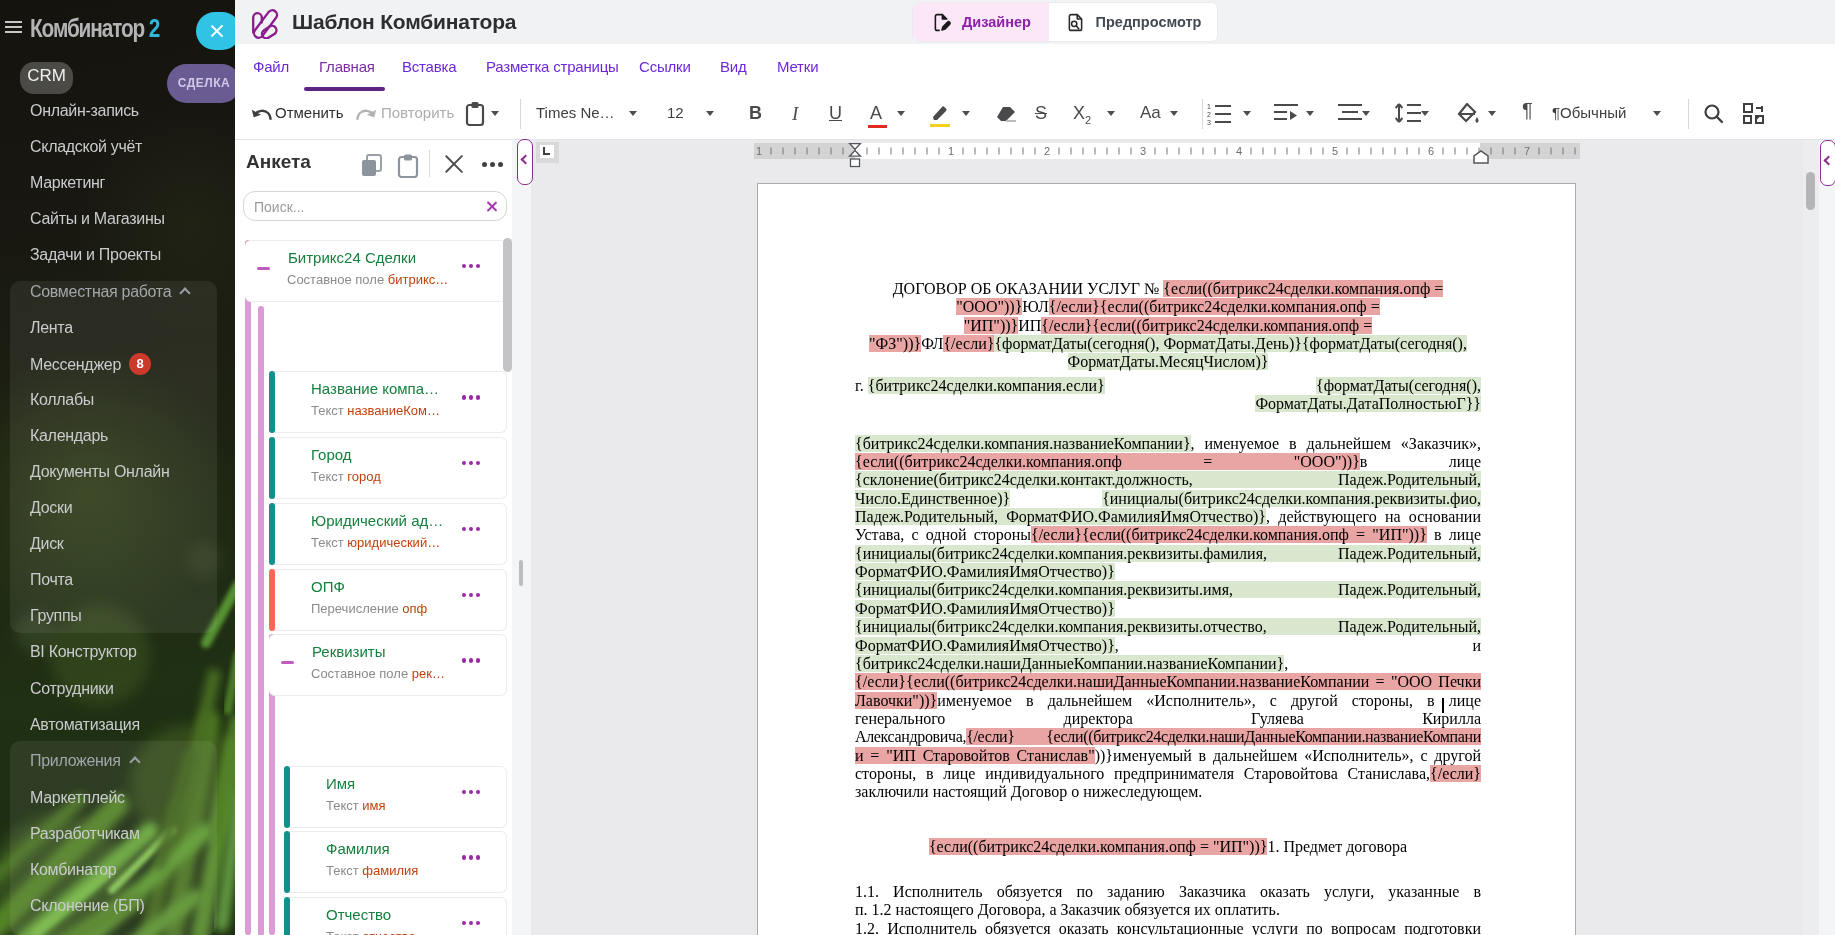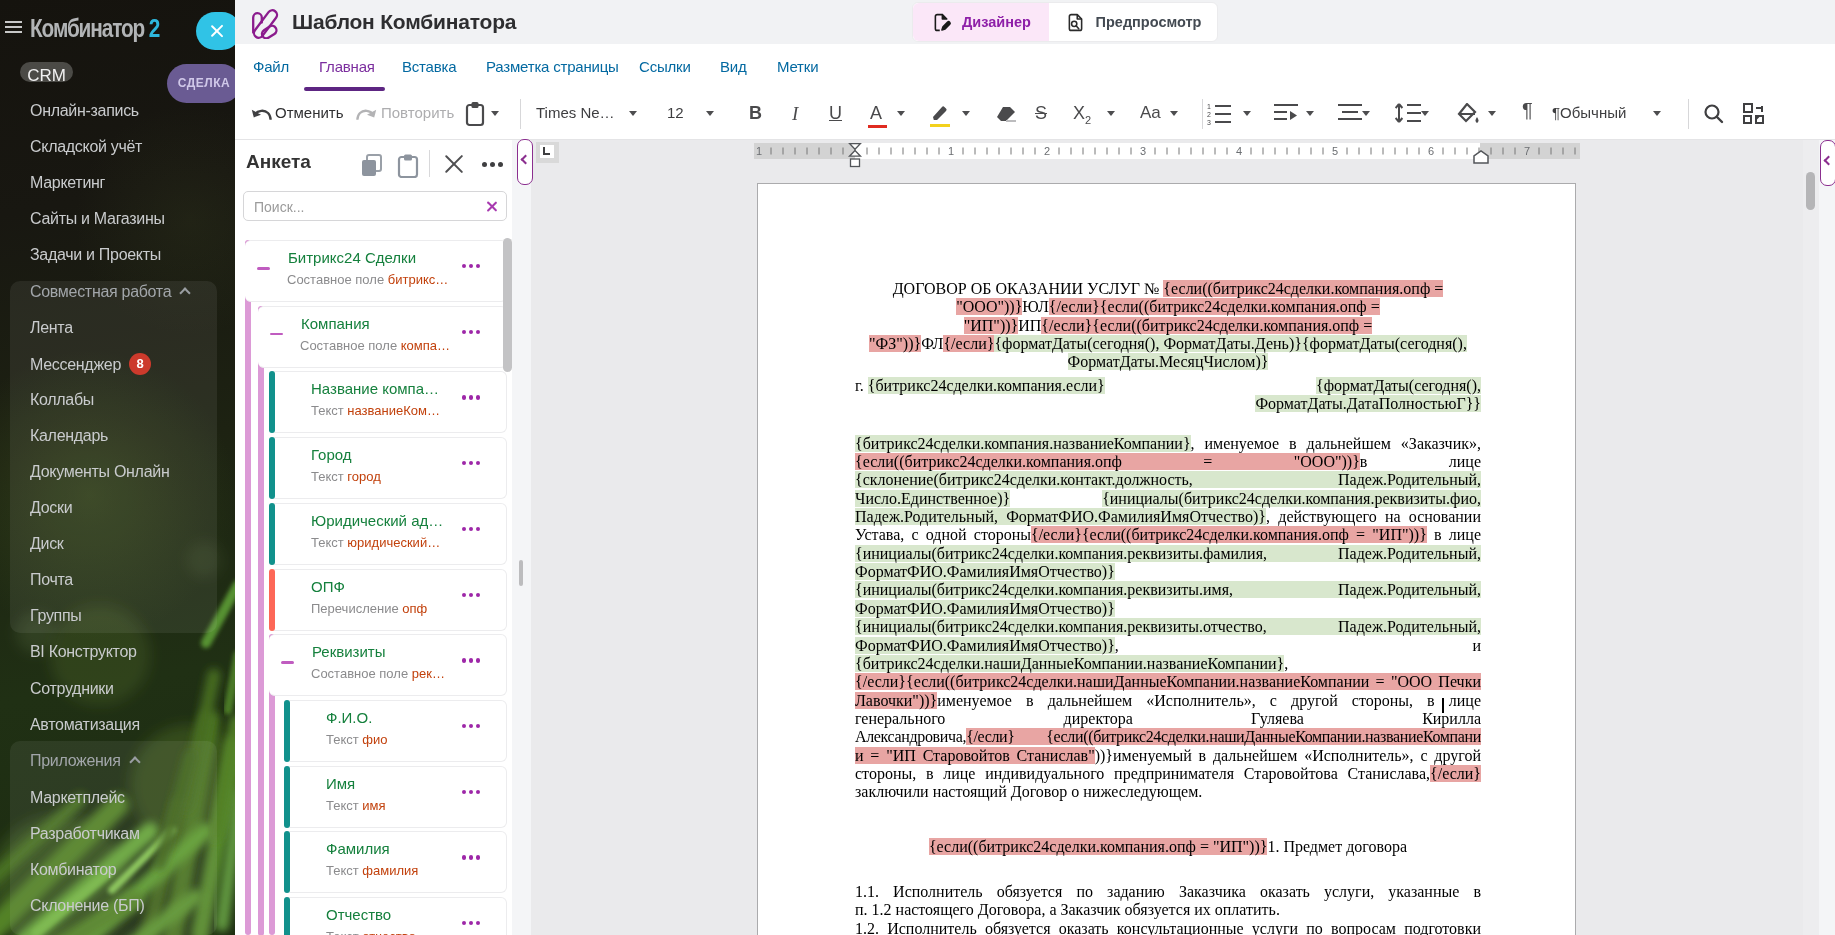--- a/index.html
+++ b/index.html
@@ -18,53 +18,53 @@
  min-width:22px;height:22px;line-height:22px;text-align:center;vertical-align:2px;margin-left:8px;}
 .caret-up{display:inline-block;width:8px;height:8px;border-left:2px solid #9a9ea2;border-top:2px solid #9a9ea2;
  transform:rotate(45deg);vertical-align:0px;margin-left:10px;}
 #burger div{width:17px;height:2px;background:#c7c7c7;margin-bottom:3px;}
 #brand{position:absolute;left:30px;top:13px;font-size:26px;font-weight:bold;color:#b2b4b6;letter-spacing:-1.4px;transform:scaleX(0.8);transform-origin:left;}
 #brand b2{color:#2eb7dc;}
 #cyanpill{position:absolute;left:196px;top:12px;width:45px;height:38px;border-radius:19px;background:#30c3e6;}
 #cyanpill .x{position:absolute;left:12px;top:10px;width:18px;height:18px;}
 #cyanpill .x:before,#cyanpill .x:after{content:"";position:absolute;left:8px;top:1px;width:2.4px;height:16px;background:#fff;border-radius:2px;}
 #cyanpill .x:before{transform:rotate(45deg);} #cyanpill .x:after{transform:rotate(-45deg);}
-#crmpill{position:absolute;left:20px;top:62px;width:53px;height:20px;border-radius:14px;background:rgba(214,214,214,.28);
+#crmpill{position:absolute;left:20px;top:62px;width:53px;height:32px;border-radius:14px;background:rgba(214,214,214,.28);
  color:#f2f2f2;font-size:17px;text-align:center;line-height:28px;}
 #dealpill{position:absolute;left:167px;top:64px;width:74px;height:39px;border-radius:20px;background:#6a5b93;
  color:#d0c8e9;font-size:12px;font-weight:bold;letter-spacing:.5px;text-align:center;line-height:39px;}
 
 #header{position:absolute;left:235px;top:0;right:0;height:44px;background:#f1f2f4;}
 #htitle{position:absolute;left:57px;top:10px;font-size:21px;font-weight:600;color:#2e2e30;letter-spacing:-0.2px;}
 #modes{position:absolute;left:677px;top:2px;height:40px;border-radius:6px;background:#fff;border:1px solid #ebebed;display:flex;}
 #modes .m1{width:136px;background:#fbe7f8;border-radius:6px 0 0 6px;color:#8e1fa8;}
 #modes .m2{width:168px;color:#434a52;}
 #modes .mi{height:38px;display:flex;align-items:center;justify-content:center;font-size:14.5px;font-weight:600;gap:10px;}
 
 #tabs{position:absolute;left:235px;top:44px;right:0;height:47px;background:#fff;}
-.tab{position:absolute;top:14px;font-size:15px;color:#0369a1;letter-spacing:-0.2px;}
+.tab{position:absolute;top:14px;font-size:15px;color:#6d28d9;letter-spacing:-0.2px;}
 #tabs .active{color:#7b2d9e;}
 #tabunderline{position:absolute;left:69px;top:43px;width:81px;height:3.5px;background:#5d2582;border-radius:2px;}
 
 #toolbar{position:absolute;left:235px;top:91px;right:0;height:49px;background:#fff;border-bottom:1px solid #e4e4e6;}
 .ti{position:absolute;color:#3e3e40;font-size:15px;}
 .sep{position:absolute;top:8px;width:1px;height:30px;background:#d7d7d9;}
 .car{position:absolute;width:0;height:0;border-left:4.5px solid transparent;border-right:4.5px solid transparent;border-top:5px solid #4d4d4f;}
 .tbt{position:absolute;top:12px;font-size:17px;color:#4a4a4c;}
 
 #panel{position:absolute;left:235px;top:140px;width:277px;bottom:0;background:#fff;}
 #lgut{position:absolute;left:512px;top:140px;width:19px;bottom:0;background:#f4f5f7;}
 #docarea{position:absolute;left:531px;top:140px;width:1272px;bottom:0;background:#eaeaec;}
 #dsb{position:absolute;left:1803px;top:140px;width:16px;bottom:0;background:#ededef;}
 #rgut{position:absolute;left:1819px;top:140px;width:16px;bottom:0;background:#f4f5f7;}
 .collbtn{position:absolute;width:16px;height:46px;background:#fff;border:1.5px solid #8b2f8f;border-radius:7px;z-index:30;}
 .collbtn span{position:absolute;left:4px;top:16px;width:7px;height:7px;border-left:2px solid #8b2f8f;border-bottom:2px solid #8b2f8f;transform:rotate(45deg);}
 
 #ptitle{position:absolute;left:11px;top:11px;font-size:19px;font-weight:bold;color:#333;}
-#psearch{position:absolute;left:8px;top:51px;width:264px;height:30px;border:1px solid #d6d6d8;border-radius:5px;}
+#psearch{position:absolute;left:8px;top:51px;width:264px;height:30px;border:1px solid #d6d6d8;border-radius:12px;}
 #psearch .ph{position:absolute;left:10px;top:7px;font-size:14px;color:#9b9b9b;}
 #psearch .px{position:absolute;right:8px;top:8px;width:13px;height:13px;}
 #psearch .px:before,#psearch .px:after{content:"";position:absolute;left:6px;top:0;width:1.8px;height:13px;background:#a83ab0;border-radius:2px;}
 #psearch .px:before{transform:rotate(45deg);}#psearch .px:after{transform:rotate(-45deg);}
 .vline{position:absolute;width:6px;border-radius:3px;background:#dc9ad6;}
 .card{position:absolute;background:#fff;border:1px solid #ececee;border-left:none;border-radius:6px;height:62px;right:5px;}
 .cbar{position:absolute;left:0;top:-1px;width:6px;height:62px;border-radius:3px;}
 .ct{position:absolute;left:42px;top:8px;font-size:15px;color:#15803d;white-space:nowrap;}
 .cs{position:absolute;left:42px;top:31px;font-size:13px;color:#8b8b8d;white-space:nowrap;}
 .cs b{font-weight:normal;color:#c2410c;}
@@ -324,30 +324,20 @@
 <div class="card" style="left:10px;top:0px">
         <div class="cdash"></div>
 <div class="ct" style="left:43px">Битрикс24 Сделки</div>
 <div class="cs">Составное поле <b>битрикс…</b></div>
 <div class="cdots">
           <i style="left:0"></i>
           <i style="left:7px"></i>
           <i style="left:14px"></i>
         </div>
       </div>
-<div class="card" style="left:23px;top:65.7px">
-        <div class="cdash"></div>
-<div class="ct" style="left:43px">Компания</div>
-<div class="cs">Составное поле <b>компа…</b></div>
-<div class="cdots">
-          <i style="left:0"></i>
-          <i style="left:7px"></i>
-          <i style="left:14px"></i>
-        </div>
-      </div>
 <div class="card" style="left:34px;top:197.1px">
         <div class="cbar" style="background:#11918c"></div>
 <div class="ct" style="left:42px">Город</div>
 <div class="cs">Текст <b>город</b></div>
 <div class="cdots">
           <i style="left:0"></i>
           <i style="left:7px"></i>
           <i style="left:14px"></i>
         </div>
       </div>
@@ -378,30 +368,20 @@
 <div class="cdots">
           <i style="left:0"></i>
           <i style="left:7px"></i>
           <i style="left:14px"></i>
         </div>
       </div>
 <div class="card" style="left:34px;top:394.3px">
         <div class="cdash"></div>
 <div class="ct" style="left:43px">Реквизиты</div>
 <div class="cs">Составное поле <b>рек…</b></div>
-<div class="cdots">
-          <i style="left:0"></i>
-          <i style="left:7px"></i>
-          <i style="left:14px"></i>
-        </div>
-      </div>
-<div class="card" style="left:49px;top:460px">
-        <div class="cbar" style="background:#11918c"></div>
-<div class="ct" style="left:42px">Ф.И.О.</div>
-<div class="cs">Текст <b>фио</b></div>
 <div class="cdots">
           <i style="left:0"></i>
           <i style="left:7px"></i>
           <i style="left:14px"></i>
         </div>
       </div>
 <div class="card" style="left:49px;top:525.7px">
         <div class="cbar" style="background:#11918c"></div>
 <div class="ct" style="left:42px">Имя</div>
 <div class="cs">Текст <b>имя</b></div>

